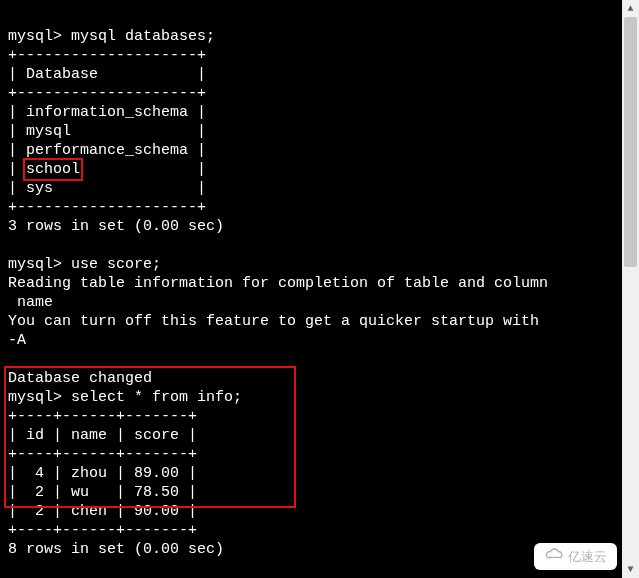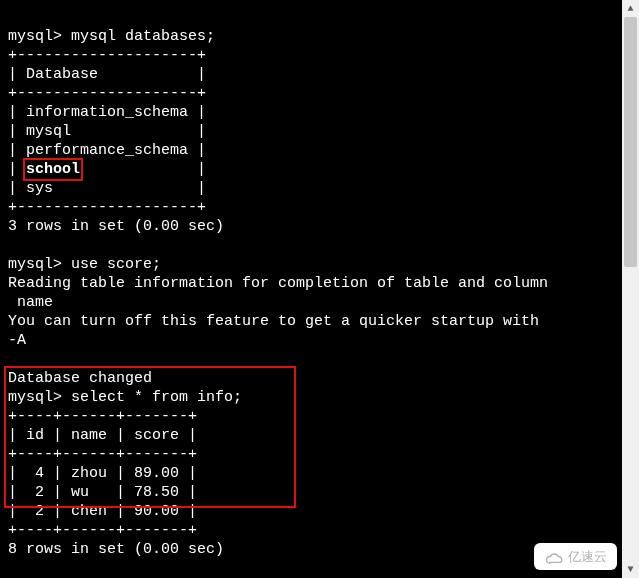--- a/index.html
+++ b/index.html
@@ -50,39 +50,38 @@
       align-items:center;
       justify-content:center;
       color:#606060;
       font-size:10px;
     }
     .scroll-arrow.up{top:0;}
     .scroll-arrow.down{bottom:0;}
     .hlred {
       outline: 2px solid #d11;
       outline-offset: 1px;
-      font-weight: bold;
     }
     .hlredbox{
       position:absolute;
       border:2px solid #d11;
       pointer-events:none;
     }
     .watermark {
       position: absolute;
       right: 22px;
       bottom: 8px;
       background: #fff;
       color: #b0b0b0;
       padding: 4px 10px;
       border-radius: 6px;
       font-family: sans-serif;
       font-size: 13px;
       display:flex;
-      align-items:flex-end;
+      align-items:flex-start;
       gap:4px;
     }
     .watermark .cloud{
       width:20px;height:14px;
       position:relative;
     }
     .watermark .cloud svg{display:block;}
   </style>
 </head>
 <body>

